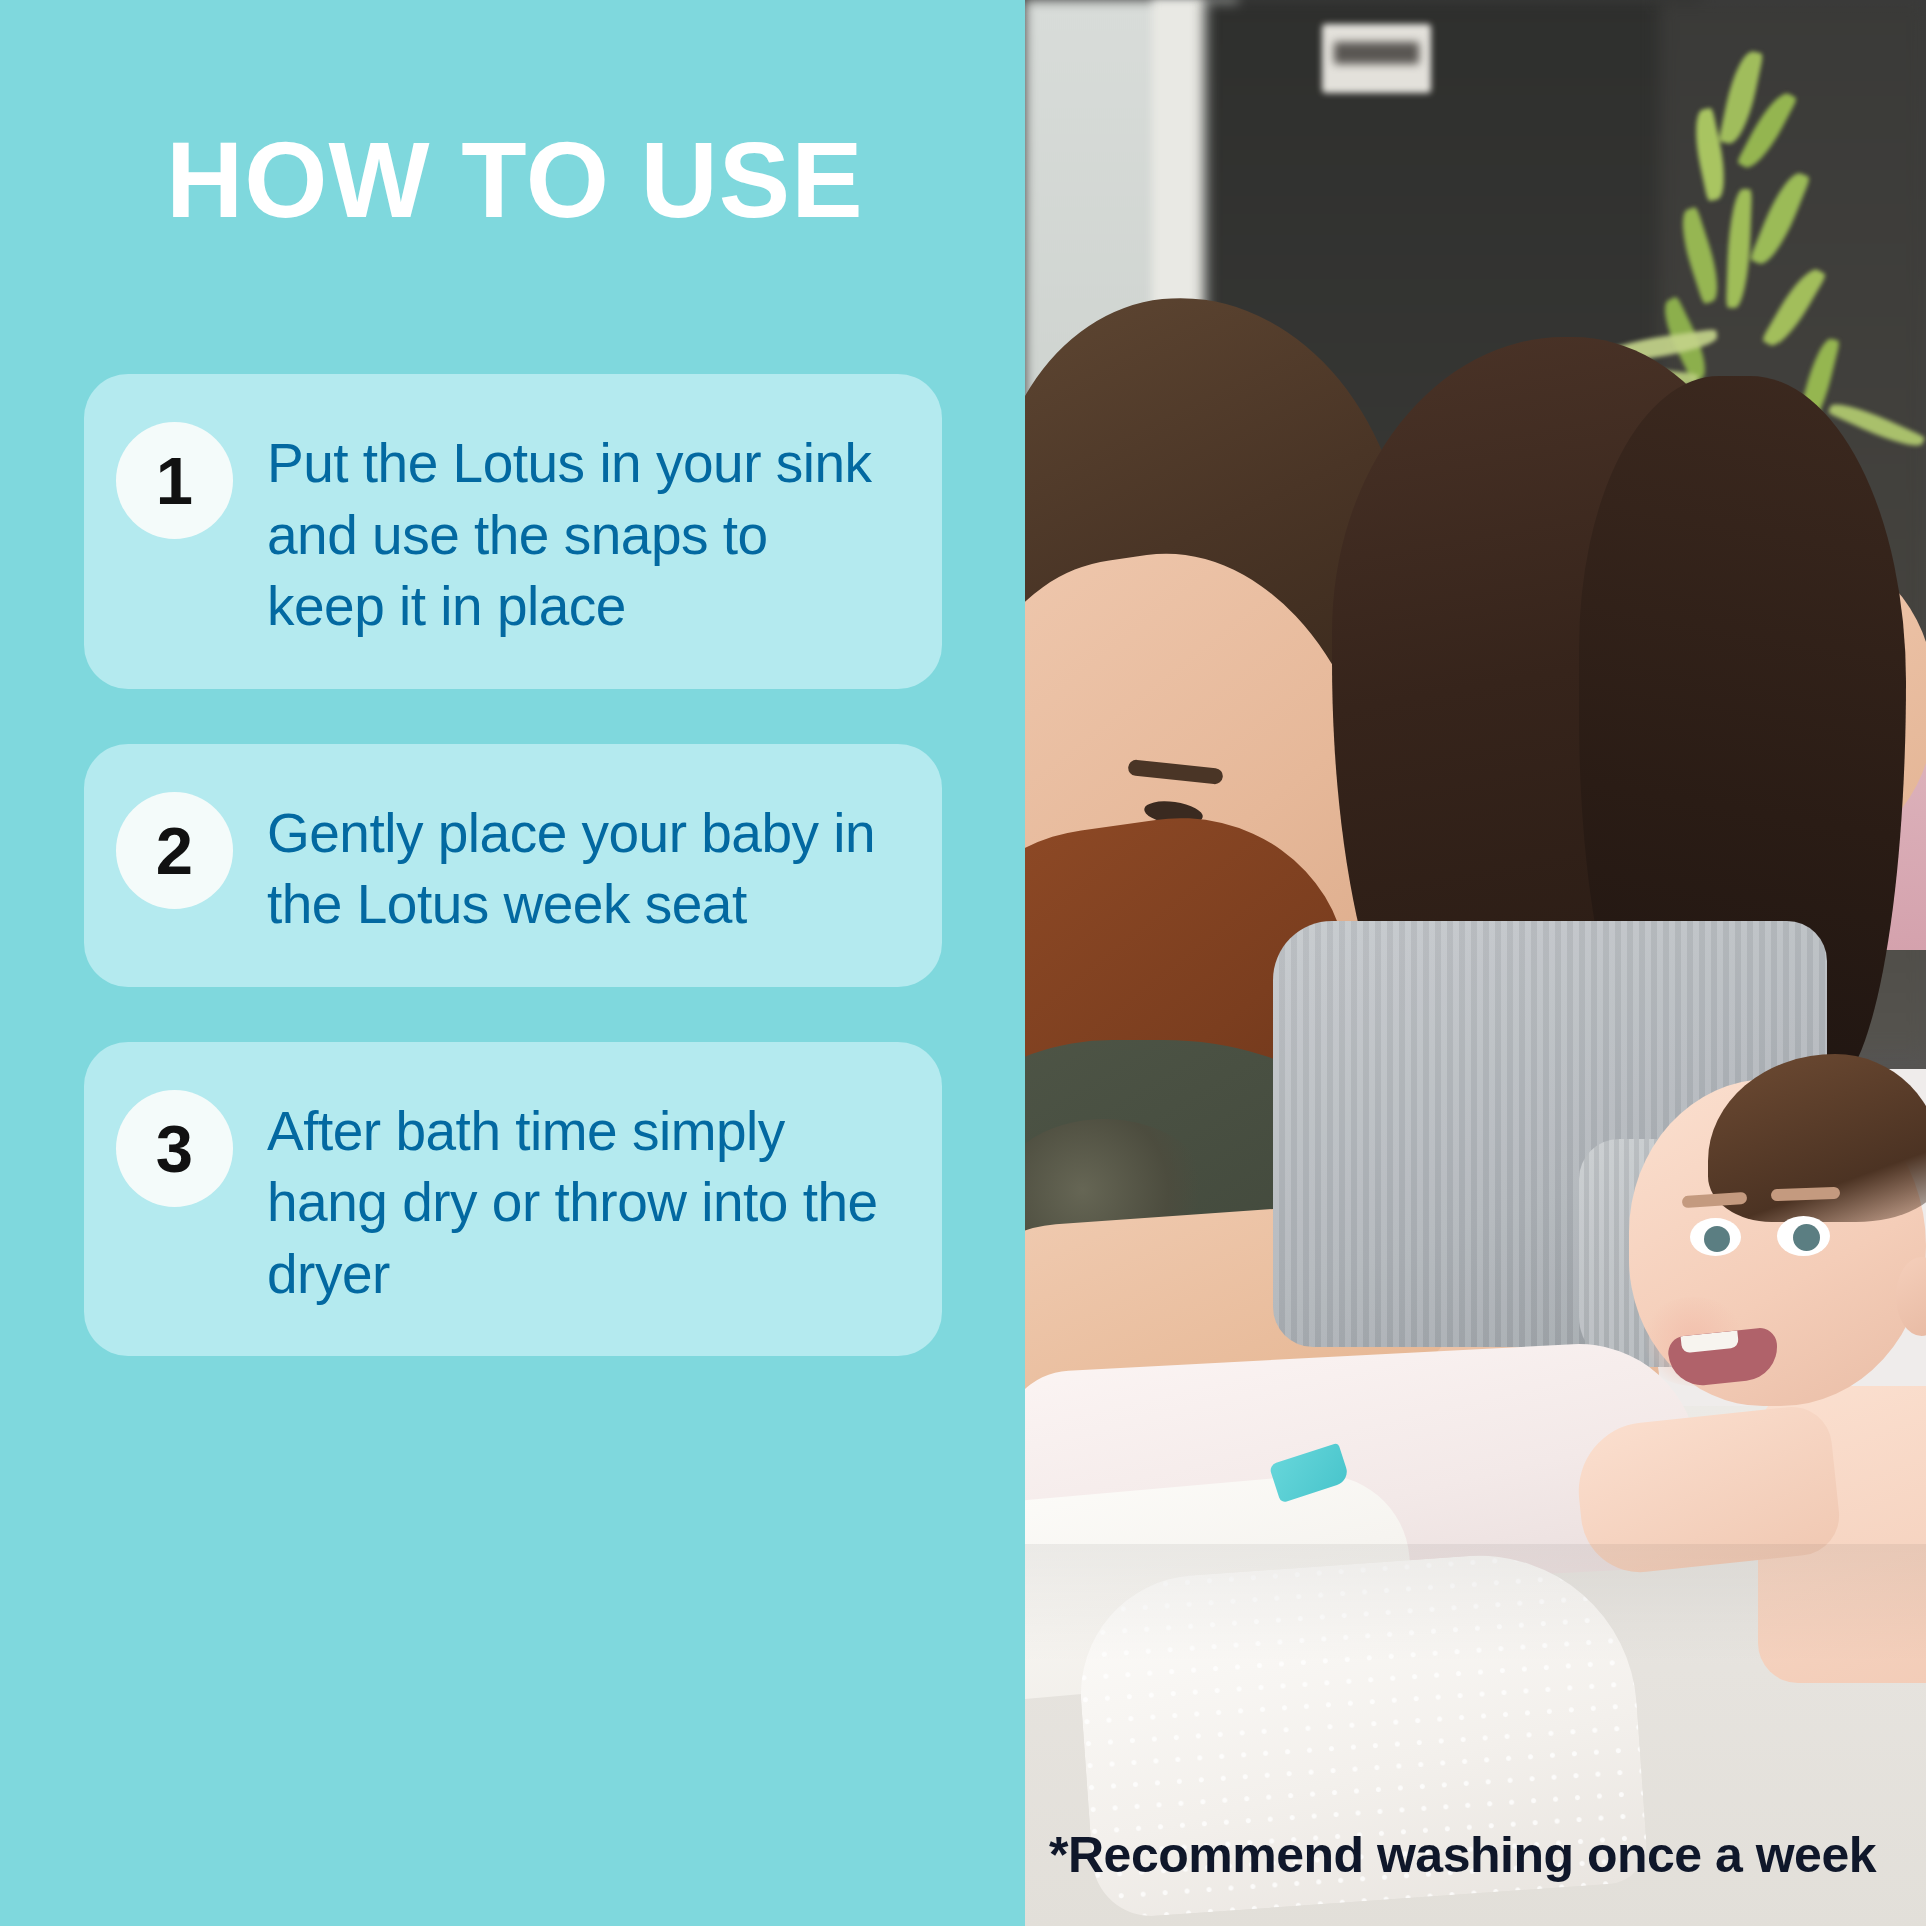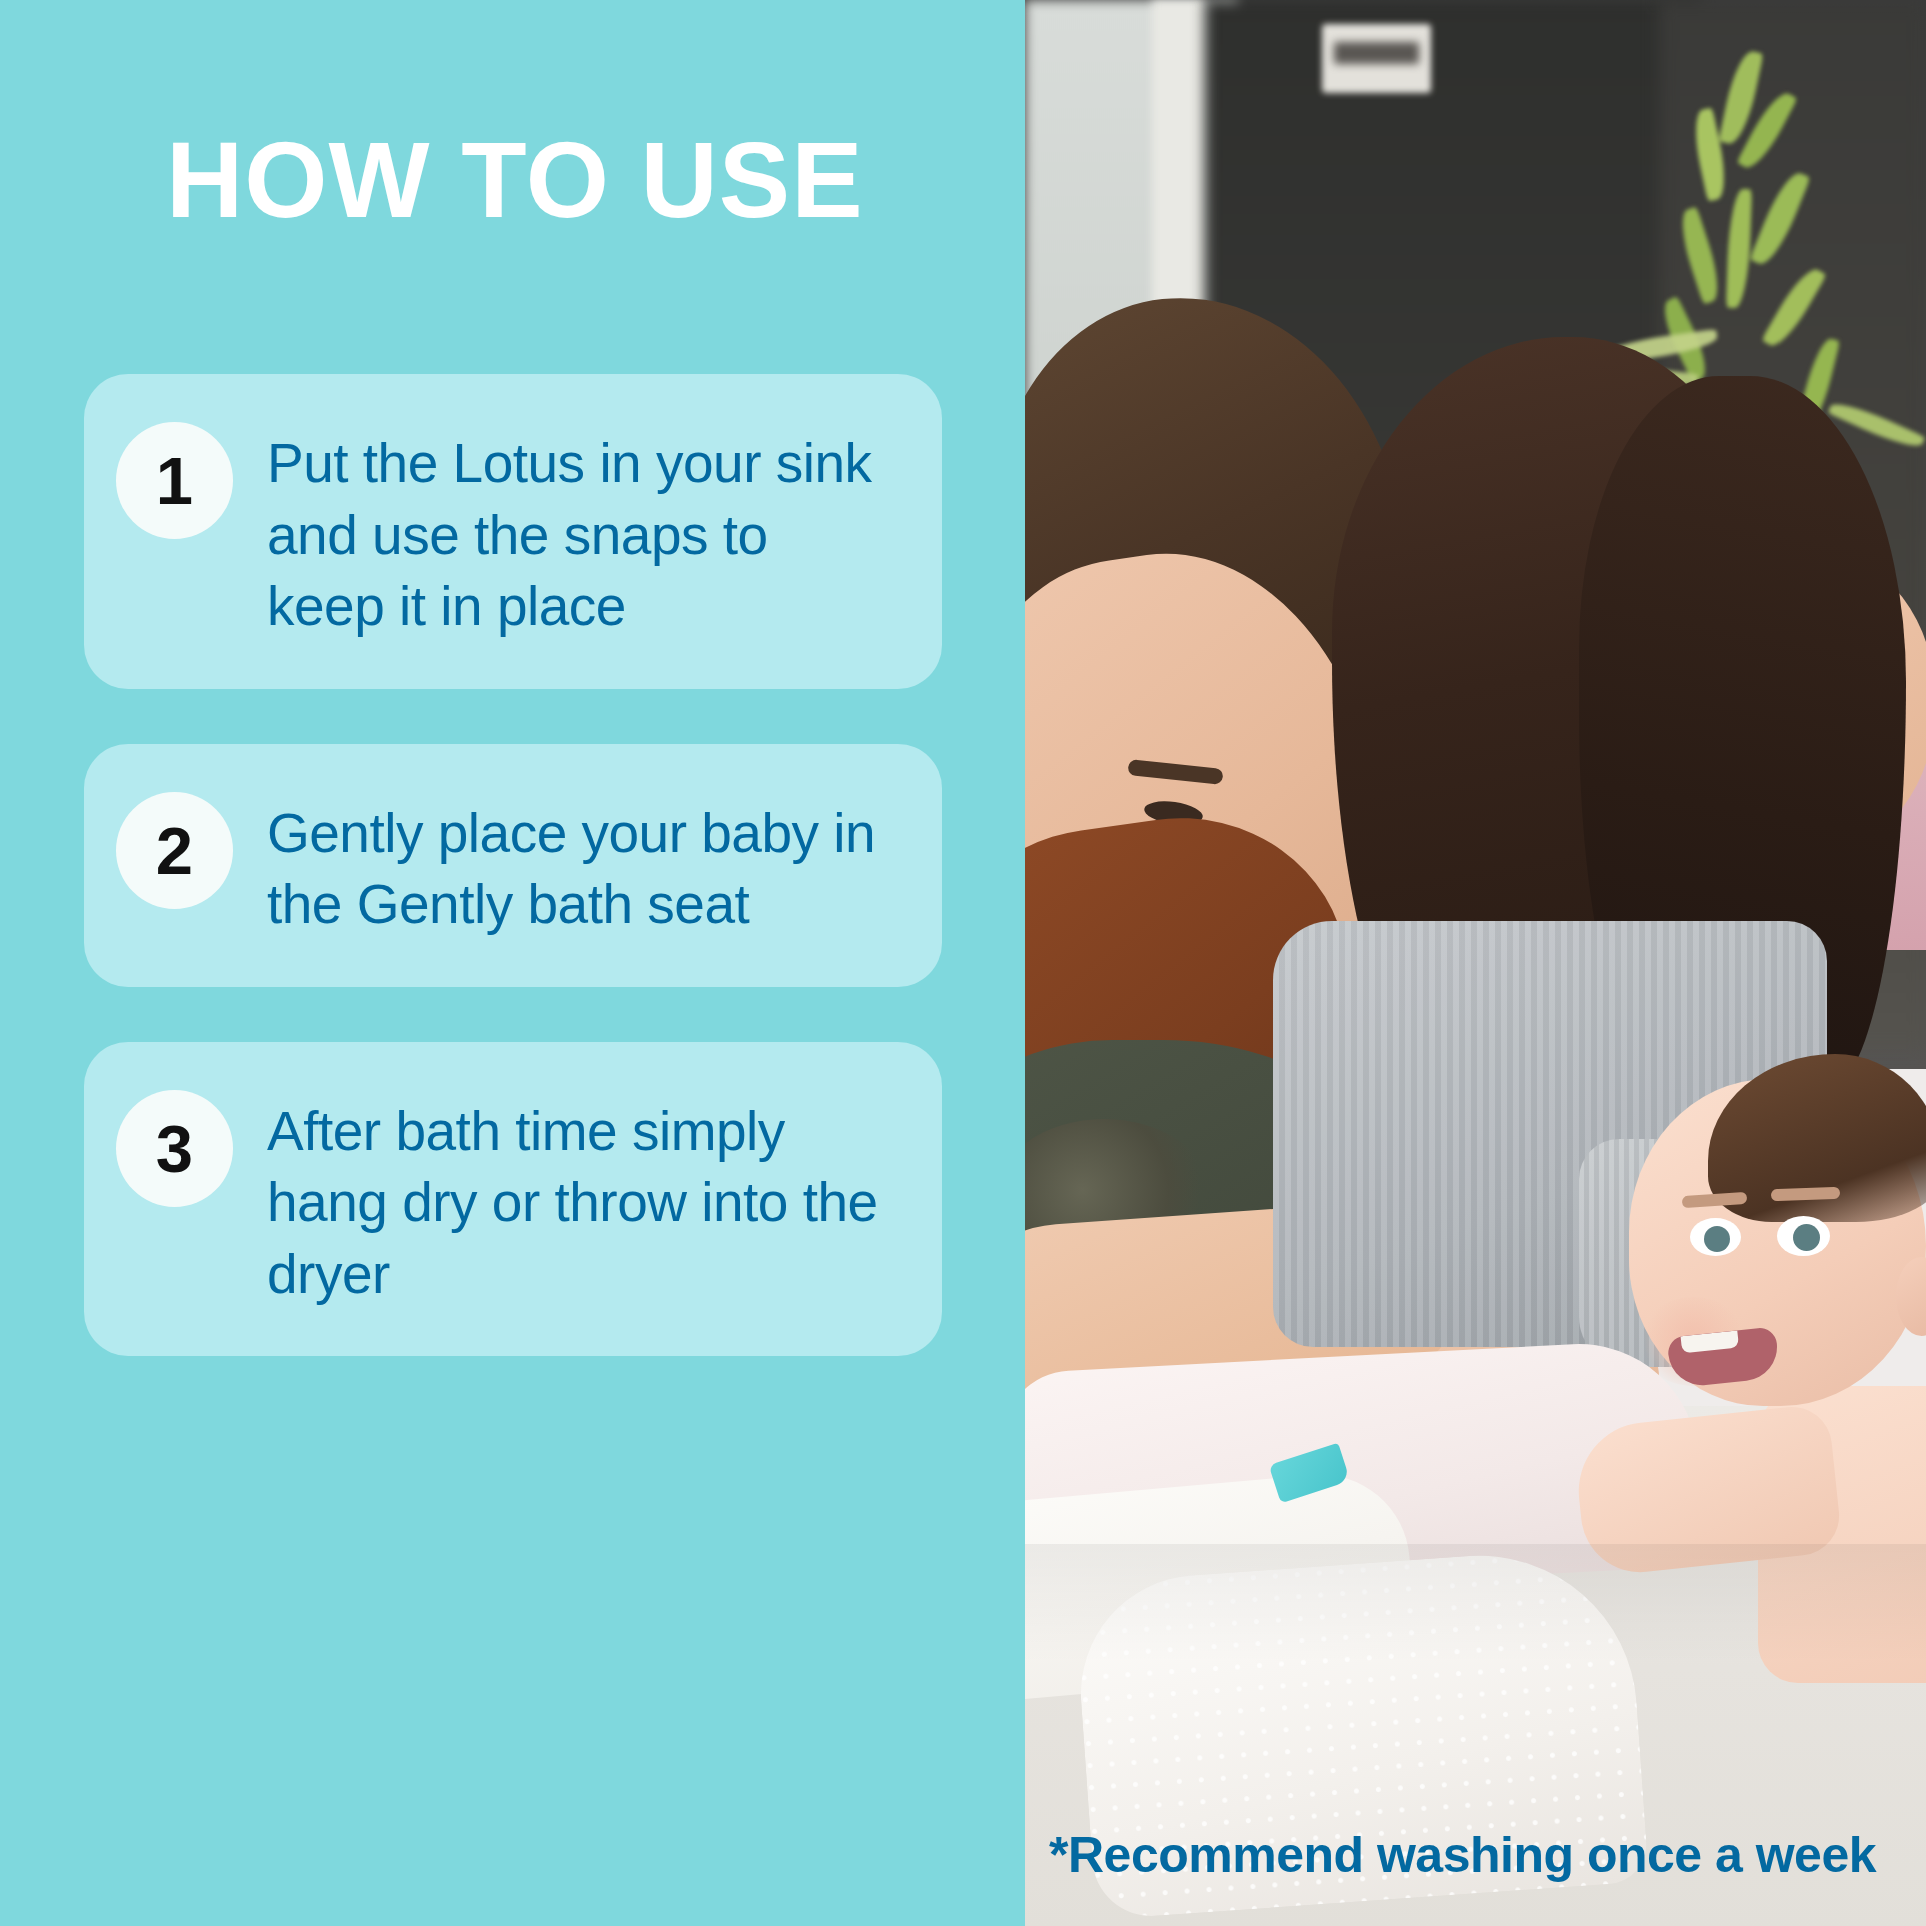--- a/index.html
+++ b/index.html
@@ -310,21 +310,21 @@
   }
   .seat-shadow{
     position:absolute;left:0;top:1544px;width:902px;height:119px;
     background:linear-gradient(180deg, rgba(0,0,0,.06) 0%, rgba(0,0,0,0) 100%);
   }
 
   .photo-caption{
     position:absolute;left:0;right:51px;bottom:44px;
     text-align:right;
     font-size:50px;line-height:1.1;
-    font-weight:700;color:#0369a1;
+    font-weight:700;color:#0f172a;
     font-family:"Liberation Sans", sans-serif;
     letter-spacing:-0.5px;
     z-index:20;
   }
 </style>
 </head>
 <body>
 
 <div class="canvas">
 
@@ -338,21 +338,21 @@
         <div class="badge">
           <span class="badge-num">1</span>
         </div>
         <div class="step-text">Put the Lotus in your sink and use the snaps to keep it in place</div>
       </div>
 
       <div class="step-card">
         <div class="badge">
           <span class="badge-num">2</span>
         </div>
-        <div class="step-text">Gently place your baby in the Gently bath seat</div>
+        <div class="step-text">Gently place your baby in the Lotus week seat</div>
       </div>
 
       <div class="step-card">
         <div class="badge">
           <span class="badge-num">3</span>
         </div>
         <div class="step-text">After bath time simply hang dry or throw into the dryer</div>
       </div>
 
     </div>

